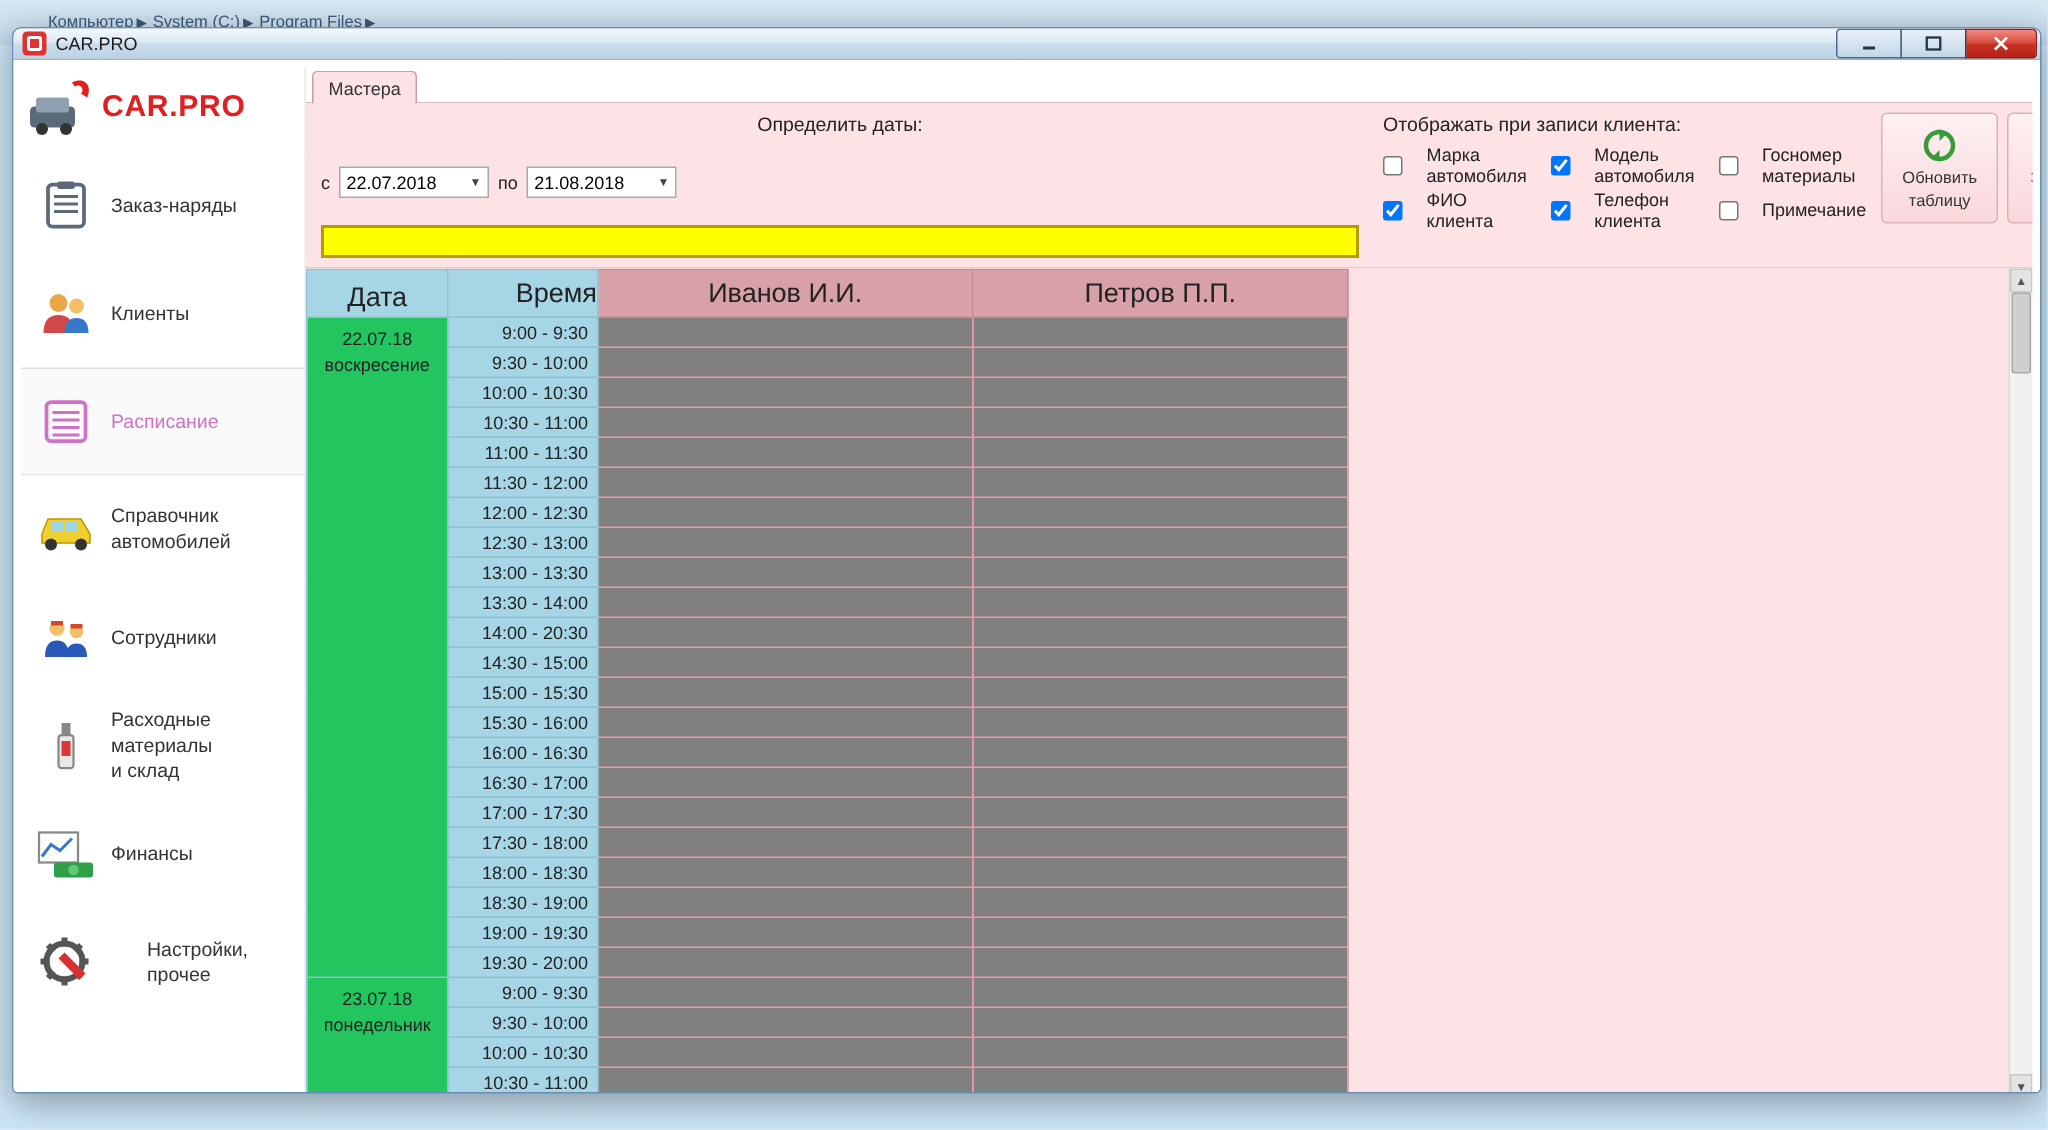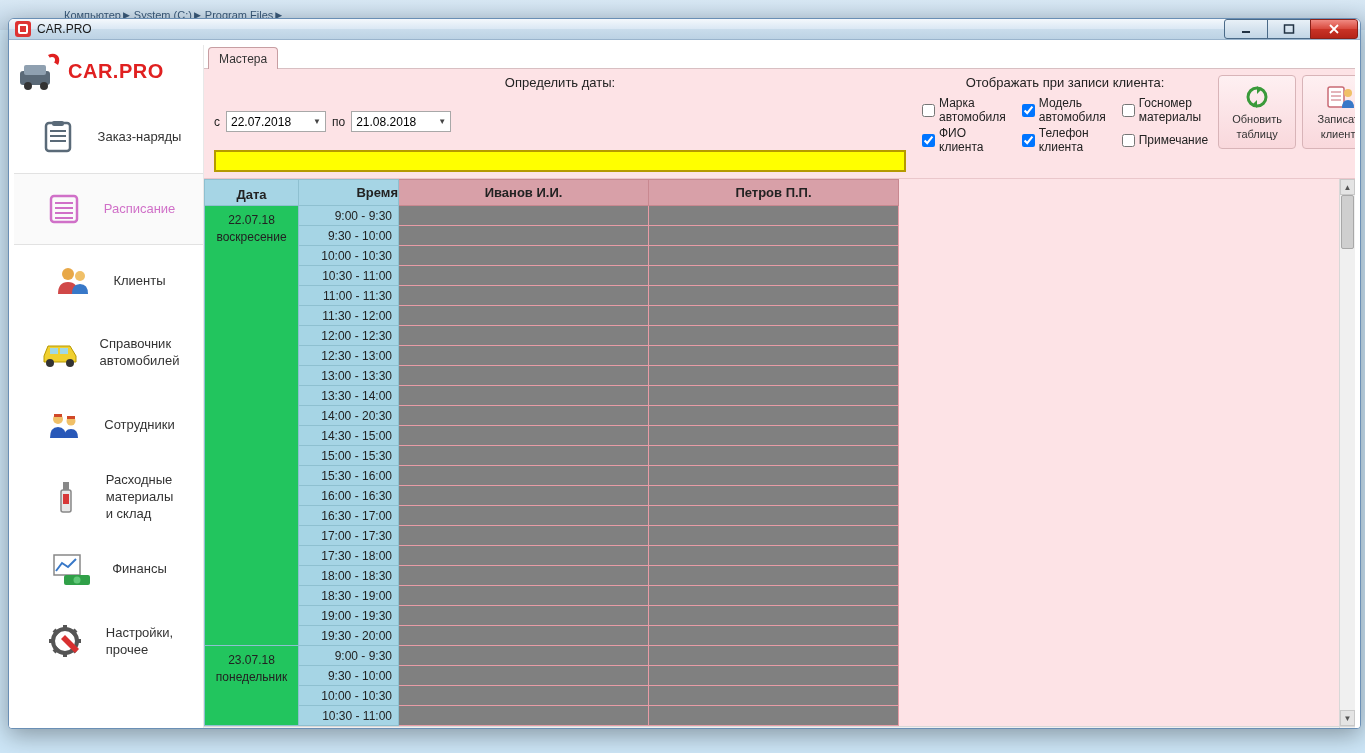--- a/index.html
+++ b/index.html
@@ -1,19 +1,19 @@
 <!DOCTYPE html>
 <html><head>
 <meta charset="utf-8">
 <style>
 * { box-sizing: border-box; margin: 0; padding: 0; font-family: "Segoe UI", Tahoma, sans-serif; }
 body { background: #cde6f7; width: 1365px; height: 753px; overflow: hidden; position: relative; }
 
 
-.explorer-bg { position: absolute; top: 0; left: 0; right: 0; height: 30px; background: linear-gradient(#d8e8f4,#c4d9ea); font-size: 11px; color: #3a5a7a; display:flex; align-items:center; padding-left:64px; gap:4px;}
+.explorer-bg { position: absolute; top: 0; left: 0; right: 0; height: 30px; background: linear-gradient(#d8e8f4,#c4d9ea); font-size: 11px; color: #3a5a7a; display:flex; align-items:center; padding-left:32px; gap:4px;}
 .explorer-bg span { display:inline-flex; align-items:center; gap:2px;}
 .explorer-bg .chev { color:#3a5a7a; font-size:9px; }
 
 
 .window { position: absolute; top: 18px; left: 8px; right: 4px; bottom: 24px; background: #fff; border: 1px solid #6a8fb5; border-radius: 6px 6px 4px 4px; box-shadow: 0 6px 24px rgba(0,0,0,.35); display:flex; flex-direction:column; overflow:hidden;}
 .titlebar { height: 28px; background: linear-gradient(#f4f8fc,#dbe8f4 48%,#c9dceb 52%,#bcd2e4); border-bottom:1px solid #9ab4cc; display:flex; align-items:center; padding:0 2px 0 6px; gap:6px;}
 .titlebar .app-icon { width:16px; height:16px; background:#d33; border-radius:3px; position:relative;}
 .titlebar .app-icon::after{content:"";position:absolute;inset:3px;border:2px solid #fff;border-radius:2px;}
 .titlebar .title { font-size:12px; color:#1a1a1a; flex:0 0 auto;}
 .titlebar .spacer { flex:1; }
@@ -24,56 +24,56 @@
 .win-btn svg{width:12px;height:10px;}
 
 .client { flex:1; display:flex; background:#fff; padding:5px; gap:0;}
 
 
 .sidebar { width:190px; background:#fff; display:flex; flex-direction:column; border-right:1px solid #e8e8e8;}
 .logo-row { display:flex; align-items:center; gap:6px; padding:6px 4px 10px 4px;}
 .logo-row .logo-img { width:44px; height:40px; position:relative;}
 .logo-row .logo-img svg{width:44px;height:40px;}
 .logo-row .logo-text { font-family:"Arial Black",sans-serif; font-weight:900; color:#e02020; font-size:20px; letter-spacing:0.5px;}
-.nav-item { display:flex; align-items:center; gap:20px; padding:10px 8px 10px 10px; min-height:72px; cursor:pointer; border-top:1px solid #fff; border-bottom:1px solid #fff;justify-content:center;}
+.nav-item { display:flex; align-items:center; gap:10px; padding:10px 8px 10px 10px; min-height:72px; cursor:pointer; border-top:1px solid #fff; border-bottom:1px solid #fff;}
 .nav-item .icon-wrap { width:40px; height:40px; display:flex; align-items:center; justify-content:center;}
 .nav-item .label { font-size:13px; color:#333; line-height:1.3;}
 .nav-item.active { background:#fafafa; border-top:1px solid #e2e2e2; border-bottom:1px solid #e2e2e2;}
 .nav-item.active .label{ color:#d070c8;}
 
 
 .main { flex:1; display:flex; flex-direction:column; position:relative; overflow:hidden;}
 .tabstrip { height:24px; background:#fff; display:flex; align-items:flex-end; padding-left:4px; border-bottom:1px solid #d8bfc2;}
 .tab { height:22px; padding:0 10px; border:1px solid #c79ea2; border-bottom:none; background:#fdeeef; border-radius:4px 4px 0 0; font-size:12px; display:flex; align-items:center; color:#333; position:relative; top:1px;}
 .tab.active{ background:#fde3e6;}
 
 .toolbar { background:#fde3e6; padding:6px 10px 6px 10px; display:flex; align-items:flex-start; gap:10px; border-bottom:1px solid #eac7cb;}
 .date-block { display:flex; flex-direction:column; gap:18px;}
 .date-block .hdr{ font-size:13px; color:#222; text-align:center; padding-bottom:3px;}
 .date-row { display:flex; align-items:center; gap:6px;}
 .date-row .lbl{ font-size:12px; color:#222;}
 .date-input { width:100px; height:21px; border:1px solid #a8a8a8; background:#fff; font-size:12px; padding:0 4px; display:flex; align-items:center; justify-content:space-between;}
 .date-input .arrow{ font-size:8px; color:#444;}
 
 .display-block { display:flex; flex-direction:column; gap:4px;}
-.display-block .hdr{ font-size:13px; color:#222; text-align:center; padding-bottom:2px;}
+.display-block .hdr{ font-size:13px; color:#222; padding-bottom:2px;}
 .check-grid { display:grid; grid-template-columns:auto auto auto; gap:2px 16px;}
-.check { display:flex; align-items:center; gap:4px; font-size:12px; color:#222;justify-content:flex-end;}
+.check { display:flex; align-items:center; gap:16px; font-size:12px; color:#222;justify-content:flex-end;}
 .check input{ width:13px; height:13px;}
 .search-input { width:692px; height:22px; border:2px solid #b59a00; background:#ffff00; padding:0 4px; font-size:12px;}
 
 .action-btns { margin-left:auto; display:flex; gap:6px;}
 .act-btn { width:78px; height:74px; border:1px solid #d8b4b8; background:linear-gradient(#fef0f2,#f9d8dc); border-radius:4px; display:flex; flex-direction:column; align-items:center; justify-content:center; gap:2px; font-size:11px; color:#333; text-align:center; line-height:1.15; cursor:pointer;}
 .act-btn .ico{ width:32px; height:28px; display:flex; align-items:center; justify-content:center;}
 
 
 .grid-wrap { flex:1; display:flex; overflow:hidden; background:#fde3e6;}
 .grid-scroll { flex:1; overflow:auto; background:#fde3e6;}
 .sched { border-collapse:collapse; table-layout:fixed;}
-.sched th { background:#d8a0a8; color:#222; font-weight:bold; font-size:13px; height:26px; border:1px solid #c88890;}
+.sched th { background:#d8a0a8; color:#222; font-weight:normal; font-size:18px; height:26px; border:1px solid #c88890;}
 .sched td { border:1px solid #c07880; font-size:12px; height:20px; padding:0 6px; color:#222;}
 .sched .col-date { width:94px; background:#22c55e; text-align:center; vertical-align:top; padding-top:6px; line-height:1.4;}
 .sched th.col-date, .sched th.col-time { background:#a6d5e5; border:1px solid #8ec0d0;}
 .sched .col-time { width:100px; background:#a6d5e5; text-align:right;}
 .sched td.col-time{ border-color:#8ec0d0;}
 .sched td.col-date{ border-color:#8ec0d0;}
 .sched .col-m { width:250px; background:#808080;}
 .sched td.col-m{ border-color:#e89ca6;}
 
 .vscroll { width:16px; background:#f0f0f0; border-left:1px solid #d8d8d8; display:flex; flex-direction:column;}
@@ -151,43 +151,43 @@
               <rect x="6" y="4" width="24" height="28" rx="3" fill="none" stroke="#5a6a78" stroke-width="2.5"></rect>
               <rect x="12" y="2" width="12" height="5" rx="2" fill="#5a6a78"></rect>
               <line x1="10" y1="12" x2="26" y2="12" stroke="#5a6a78" stroke-width="2"></line>
               <line x1="10" y1="17" x2="26" y2="17" stroke="#5a6a78" stroke-width="2"></line>
               <line x1="10" y1="22" x2="26" y2="22" stroke="#5a6a78" stroke-width="2"></line>
             </svg>
         </div>
         <div class="label">Заказ-наряды</div>
       </div>
 
+      <div class="nav-item">
+        <div class="icon-wrap">
+          <svg width="38" height="34" viewBox="0 0 38 34">
+              <circle cx="14" cy="10" r="6" fill="#e8a848"></circle>
+              <path d="M4 30 Q4 18 14 18 Q24 18 24 30 Z" fill="#d04848"></path>
+              <circle cx="26" cy="12" r="5" fill="#f0c068"></circle>
+              <path d="M18 30 Q18 20 26 20 Q34 20 34 30 Z" fill="#3878c8"></path>
+            </svg>
+        </div>
+        <div class="label">Клиенты</div>
+      </div>
+
       <div class="nav-item active">
         <div class="icon-wrap">
           <svg width="36" height="36" viewBox="0 0 36 36">
               <rect x="5" y="5" width="26" height="26" rx="3" fill="none" stroke="#d070c8" stroke-width="2.5"></rect>
               <line x1="9" y1="12" x2="27" y2="12" stroke="#d070c8" stroke-width="2"></line>
               <line x1="9" y1="17" x2="27" y2="17" stroke="#d070c8" stroke-width="2"></line>
               <line x1="9" y1="22" x2="27" y2="22" stroke="#d070c8" stroke-width="2"></line>
               <line x1="9" y1="27" x2="27" y2="27" stroke="#d070c8" stroke-width="2"></line>
             </svg>
         </div>
         <div class="label">Расписание</div>
-      </div>
-
-      <div class="nav-item">
-        <div class="icon-wrap">
-          <svg width="38" height="34" viewBox="0 0 38 34">
-              <circle cx="14" cy="10" r="6" fill="#e8a848"></circle>
-              <path d="M4 30 Q4 18 14 18 Q24 18 24 30 Z" fill="#d04848"></path>
-              <circle cx="26" cy="12" r="5" fill="#f0c068"></circle>
-              <path d="M18 30 Q18 20 26 20 Q34 20 34 30 Z" fill="#3878c8"></path>
-            </svg>
-        </div>
-        <div class="label">Клиенты</div>
       </div>
 
       <div class="nav-item">
         <div class="icon-wrap">
           <svg width="40" height="30" viewBox="0 0 40 30">
               <path d="M4 18 L8 8 L30 8 L36 18 L36 24 L4 24 Z" fill="#f0d030" stroke="#b89800" stroke-width="1"></path>
               <rect x="10" y="10" width="8" height="6" fill="#a0d8e8"></rect>
               <rect x="20" y="10" width="8" height="6" fill="#a0d8e8"></rect>
               <circle cx="10" cy="25" r="4" fill="#333"></circle>
               <circle cx="30" cy="25" r="4" fill="#333"></circle>
@@ -246,21 +246,21 @@
                 <line x1="2" y1="18" x2="8" y2="18"></line>
                 <line x1="28" y1="18" x2="34" y2="18"></line>
                 <line x1="7" y1="7" x2="11" y2="11"></line>
                 <line x1="25" y1="25" x2="29" y2="29"></line>
                 <line x1="29" y1="7" x2="25" y2="11"></line>
                 <line x1="11" y1="25" x2="7" y2="29"></line>
               </g>
               <path d="M18 12 L32 26 L28 30 L14 16 Z" fill="#d83030"></path>
             </svg>
         </div>
-        <div class="label" style="white-space:pre-line;">Настройки,
+        <div class="label" style="white-space:pre-line;margin-left:24px;">Настройки,
 прочее</div>
       </div>
     </div>
 
     <div class="main">
       <div class="tabstrip">
         <div class="tab active">
             <span>Мастера</span>
           </div>
       </div>

